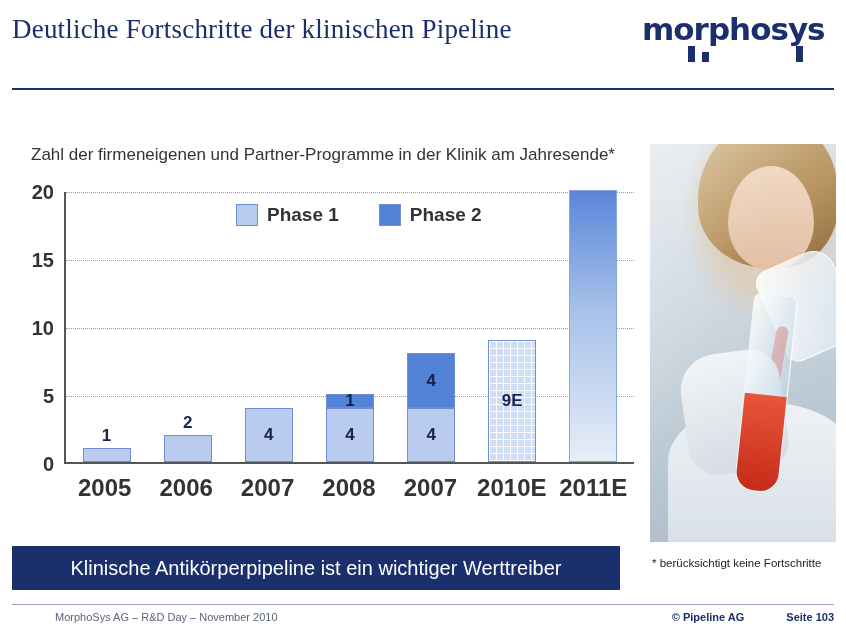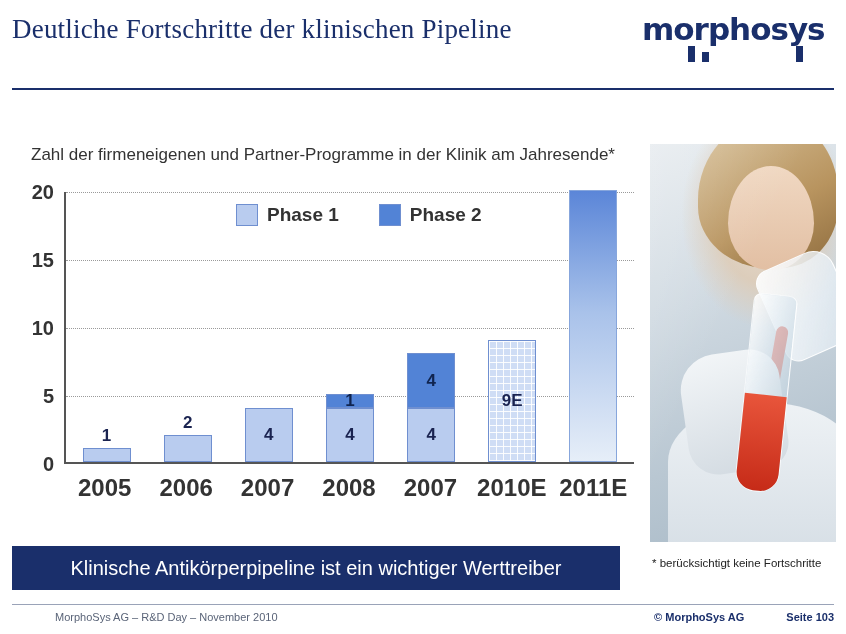--- a/index.html
+++ b/index.html
@@ -489,15 +489,15 @@
     <div class="tube-liquid"></div>
   </div>
   <div class="gloss"></div>
 </div>
 
 <div class="footnote">* berücksichtigt keine Fortschritte</div>
 
 <div class="footer-rule"></div>
 <div class="footer-left">MorphoSys AG  –  R&amp;D Day  –  November 2010</div>
 <div class="footer-right">
-  <span>© MorphoSys AG</span>
+  <span>© Pipeline AG</span>
   <span>Seite 103</span>
 </div>
 
 </body></html>

